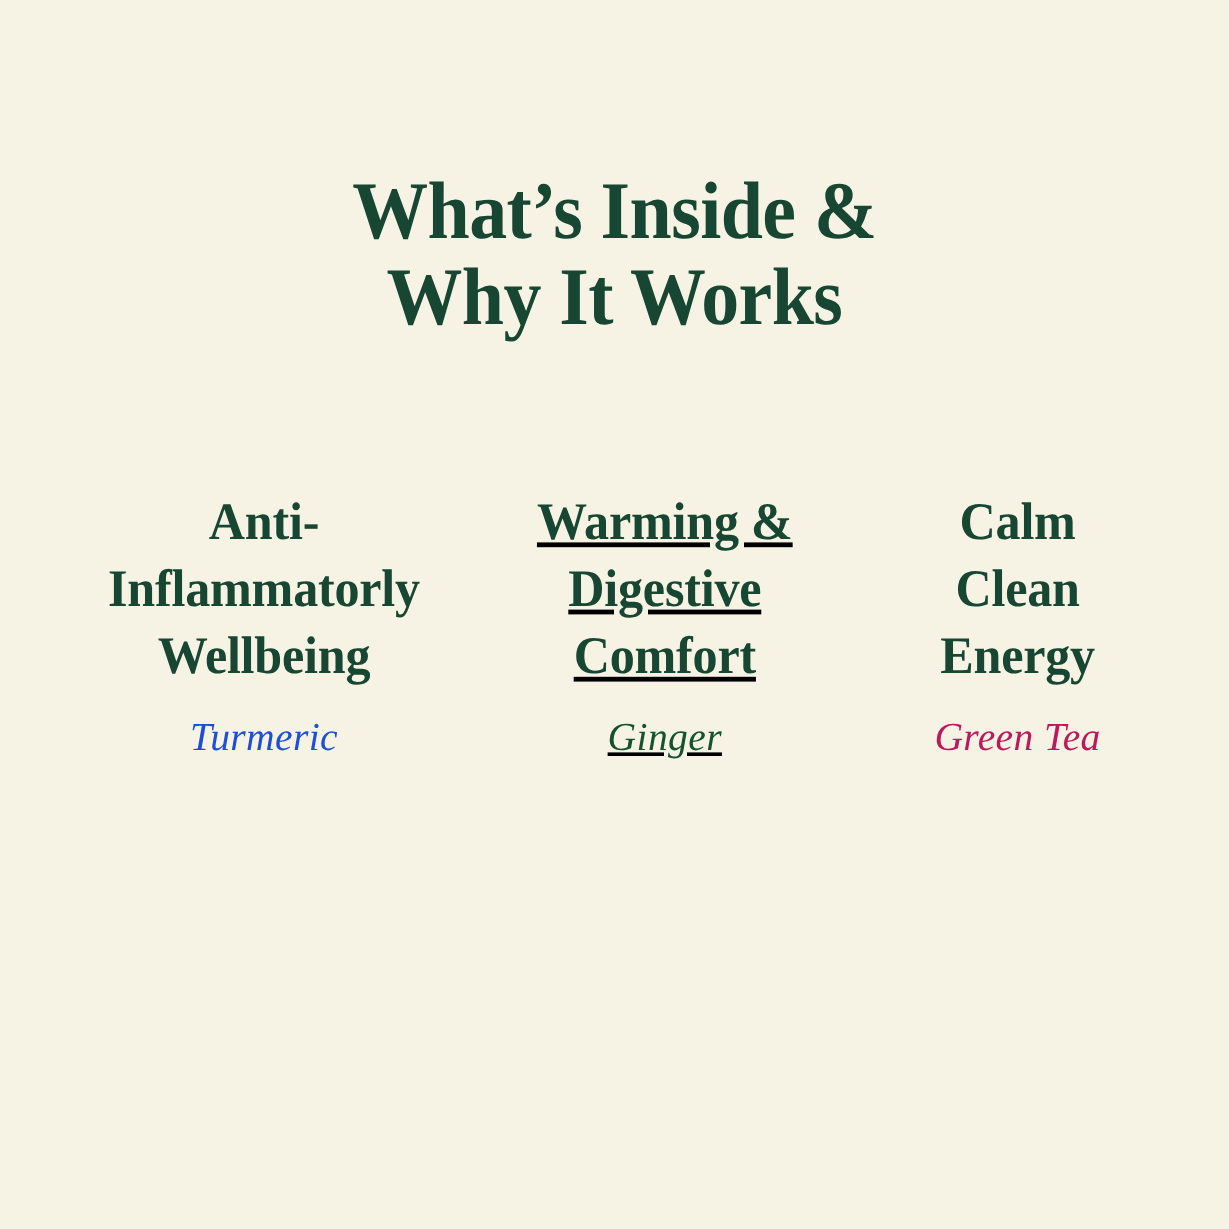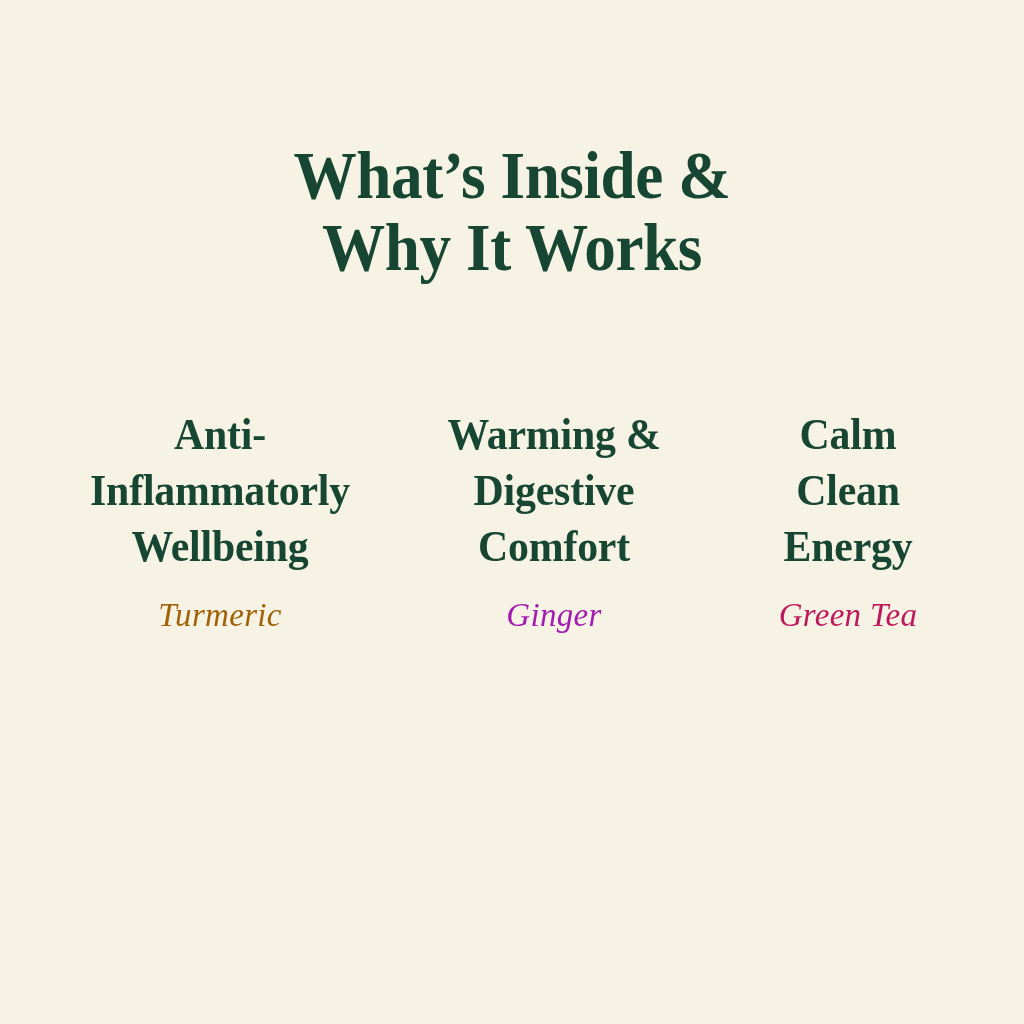--- a/index.html
+++ b/index.html
@@ -65,21 +65,21 @@
   }
 
   .column {
     box-sizing: border-box;
     flex: 0 0 auto;
     text-align: center;
     padding: 0;
   }
 
   .column-1 { width: 330px; margin-left: 0px; }
-  .column-2 { width: 290px; margin-left: 24px; }
+  .column-2 { width: 290px; margin-left: 24px; text-decoration: underline; }
   .column-3 { width: 250px; margin-left: 24px; margin-right: 14px; }
 
   .benefit-title {
     margin: 0;
     padding: 0;
     color: #174632;
     font-family: "Liberation Serif", "DejaVu Serif", serif;
     font-weight: 700;
     font-size: 44px;
     line-height: 56px;
@@ -118,30 +118,30 @@
   </h1>
 
   <div class="columns">
 
     <div class="column column-1">
       <h2 class="benefit-title" style="color: rgb(23, 70, 50);">
         <span class="tline">Anti-</span>
         <span class="tline">Inflammatorly</span>
         <span class="tline">Wellbeing</span>
       </h2>
-      <p class="ingredient" style="color: #a16207;">Turmeric</p>
+      <p class="ingredient" style="color: #1d4ed8;">Turmeric</p>
     </div>
 
     <div class="column column-2">
       <h2 class="benefit-title" style="color: rgb(23, 70, 50);">
         <span class="tline">Warming &amp;</span>
         <span class="tline">Digestive</span>
         <span class="tline">Comfort</span>
       </h2>
-      <p class="ingredient" style="color: #a21caf;">Ginger</p>
+      <p class="ingredient" style="color: #14532d;">Ginger</p>
     </div>
 
     <div class="column column-3">
       <h2 class="benefit-title" style="color: rgb(23, 70, 50);">
         <span class="tline">Calm</span>
         <span class="tline">Clean</span>
         <span class="tline">Energy</span>
       </h2>
       <p class="ingredient" style="color: #be185d;">Green Tea</p>
     </div>

